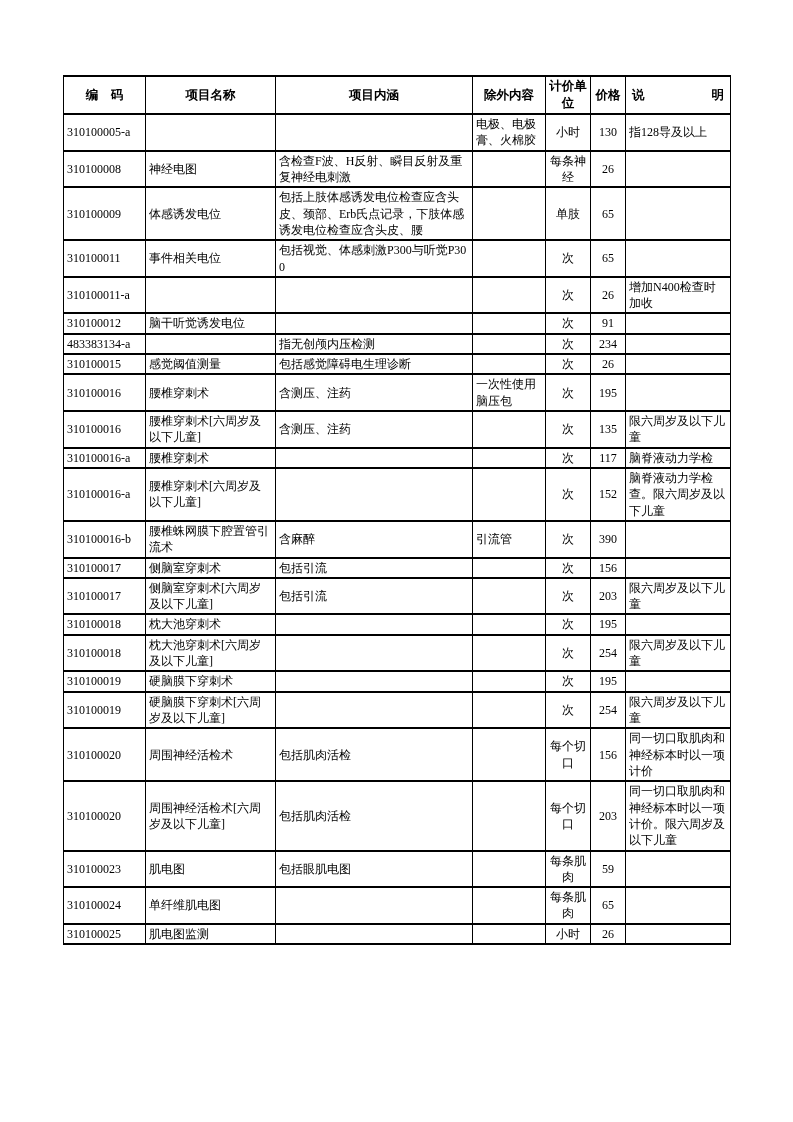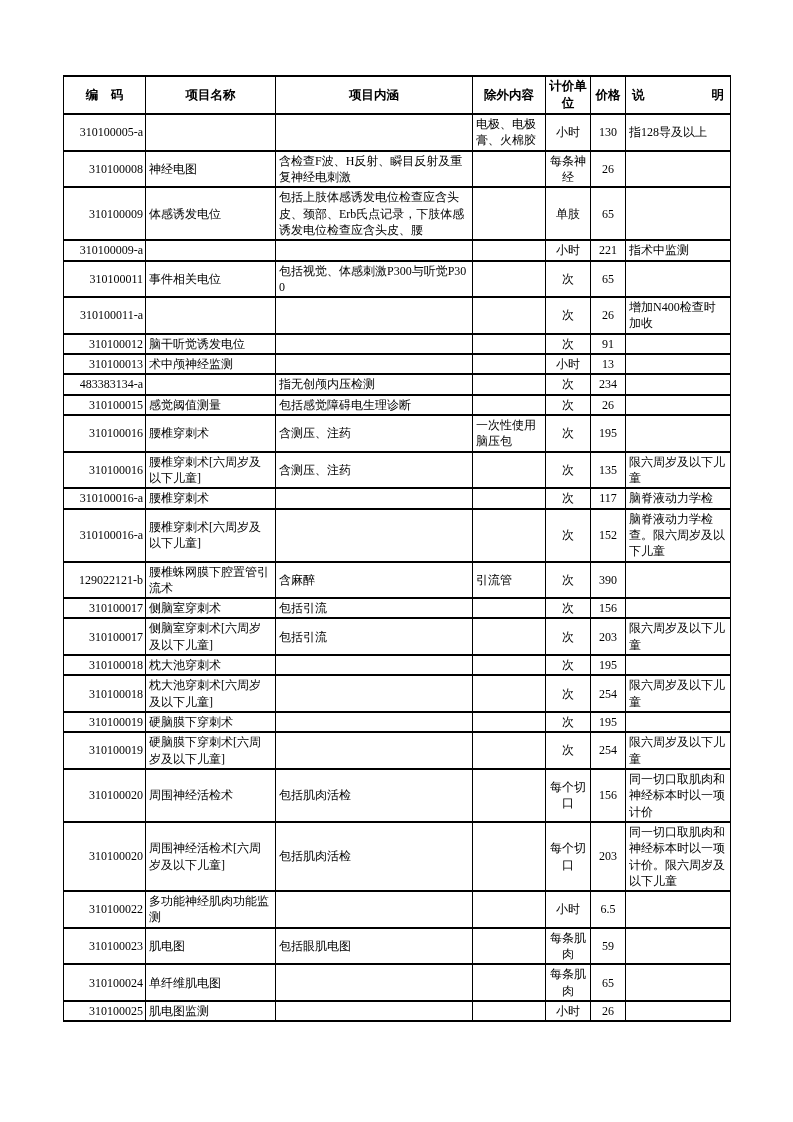--- a/index.html
+++ b/index.html
@@ -42,21 +42,21 @@
     height: 32px;
     padding: 1px 2px;
   }
   .price-table th.th-note {
     text-align: justify;
     text-align-last: justify;
     -moz-text-align-last: justify;
     padding: 1px 6px;
   }
   td.c-code {
-    text-align: right;
+    text-align: left;
     white-space: nowrap;
     padding-left: 3px;
   }
   td.c-name, td.c-content, td.c-excluded, td.c-note {
     text-align: left;
     padding-left: 3px;
     padding-right: 3px;
   }
   td.c-unit, td.c-price {
     text-align: center;
@@ -114,29 +114,20 @@
         <tr>
           <td class="c-code">310100009</td>
           <td class="c-name">体感诱发电位</td>
           <td class="c-content">包括上肢体感诱发电位检查应含头皮、颈部、Erb氏点记录，下肢体感诱发电位检查应含头皮、腰</td>
           <td class="c-excluded"></td>
           <td class="c-unit">单肢</td>
           <td class="c-price">65</td>
           <td class="c-note"></td>
         </tr>
         <tr>
-          <td class="c-code">310100009-a</td>
-          <td class="c-name"></td>
-          <td class="c-content"></td>
-          <td class="c-excluded"></td>
-          <td class="c-unit">小时</td>
-          <td class="c-price">221</td>
-          <td class="c-note">指术中监测</td>
-        </tr>
-        <tr>
           <td class="c-code">310100011</td>
           <td class="c-name">事件相关电位</td>
           <td class="c-content">包括视觉、体感刺激P300与听觉P300</td>
           <td class="c-excluded"></td>
           <td class="c-unit">次</td>
           <td class="c-price">65</td>
           <td class="c-note"></td>
         </tr>
         <tr>
           <td class="c-code">310100011-a</td>
@@ -147,29 +138,20 @@
           <td class="c-price">26</td>
           <td class="c-note">增加N400检查时加收</td>
         </tr>
         <tr>
           <td class="c-code">310100012</td>
           <td class="c-name">脑干听觉诱发电位</td>
           <td class="c-content"></td>
           <td class="c-excluded"></td>
           <td class="c-unit">次</td>
           <td class="c-price">91</td>
-          <td class="c-note"></td>
-        </tr>
-        <tr>
-          <td class="c-code">310100013</td>
-          <td class="c-name">术中颅神经监测</td>
-          <td class="c-content"></td>
-          <td class="c-excluded"></td>
-          <td class="c-unit">小时</td>
-          <td class="c-price">13</td>
           <td class="c-note"></td>
         </tr>
         <tr>
           <td class="c-code">483383134-a</td>
           <td class="c-name"></td>
           <td class="c-content">指无创颅内压检测</td>
           <td class="c-excluded"></td>
           <td class="c-unit">次</td>
           <td class="c-price">234</td>
           <td class="c-note"></td>
@@ -213,21 +195,21 @@
         <tr>
           <td class="c-code">310100016-a</td>
           <td class="c-name">腰椎穿刺术[六周岁及以下儿童]</td>
           <td class="c-content"></td>
           <td class="c-excluded"></td>
           <td class="c-unit">次</td>
           <td class="c-price">152</td>
           <td class="c-note">脑脊液动力学检查。限六周岁及以下儿童</td>
         </tr>
         <tr>
-          <td class="c-code">129022121-b</td>
+          <td class="c-code">310100016-b</td>
           <td class="c-name">腰椎蛛网膜下腔置管引流术</td>
           <td class="c-content">含麻醉</td>
           <td class="c-excluded">引流管</td>
           <td class="c-unit">次</td>
           <td class="c-price">390</td>
           <td class="c-note"></td>
         </tr>
         <tr>
           <td class="c-code">310100017</td>
           <td class="c-name">侧脑室穿刺术</td>
@@ -292,29 +274,20 @@
           <td class="c-note">同一切口取肌肉和神经标本时以一项计价</td>
         </tr>
         <tr>
           <td class="c-code">310100020</td>
           <td class="c-name">周围神经活检术[六周岁及以下儿童]</td>
           <td class="c-content">包括肌肉活检</td>
           <td class="c-excluded"></td>
           <td class="c-unit">每个切口</td>
           <td class="c-price">203</td>
           <td class="c-note">同一切口取肌肉和神经标本时以一项计价。限六周岁及以下儿童</td>
-        </tr>
-        <tr>
-          <td class="c-code">310100022</td>
-          <td class="c-name">多功能神经肌肉功能监测</td>
-          <td class="c-content"></td>
-          <td class="c-excluded"></td>
-          <td class="c-unit">小时</td>
-          <td class="c-price">6.5</td>
-          <td class="c-note"></td>
         </tr>
         <tr>
           <td class="c-code">310100023</td>
           <td class="c-name">肌电图</td>
           <td class="c-content">包括眼肌电图</td>
           <td class="c-excluded"></td>
           <td class="c-unit">每条肌肉</td>
           <td class="c-price">59</td>
           <td class="c-note"></td>
         </tr>

